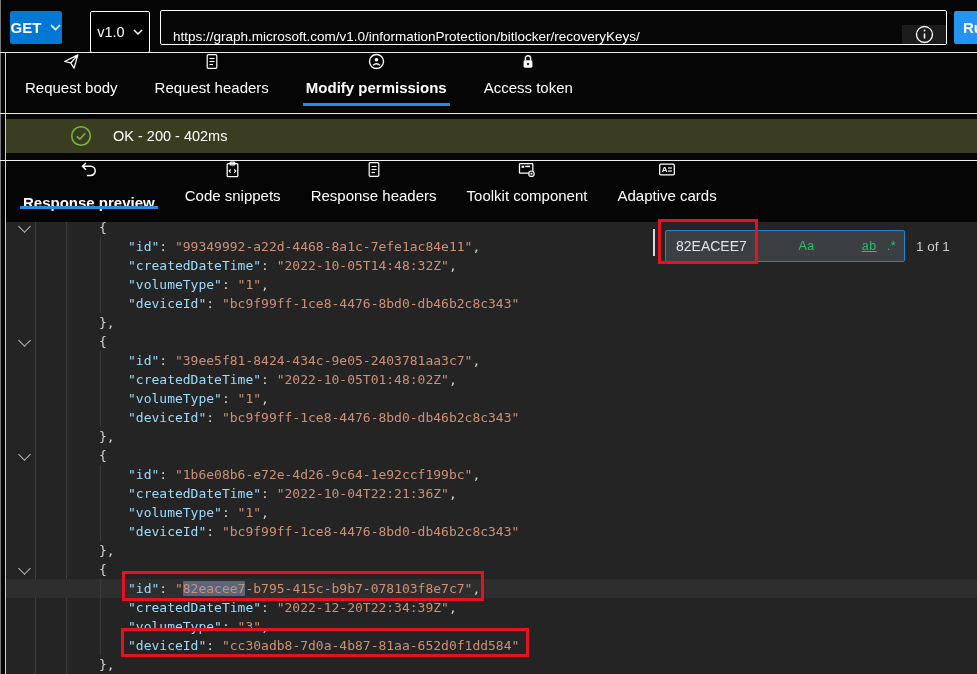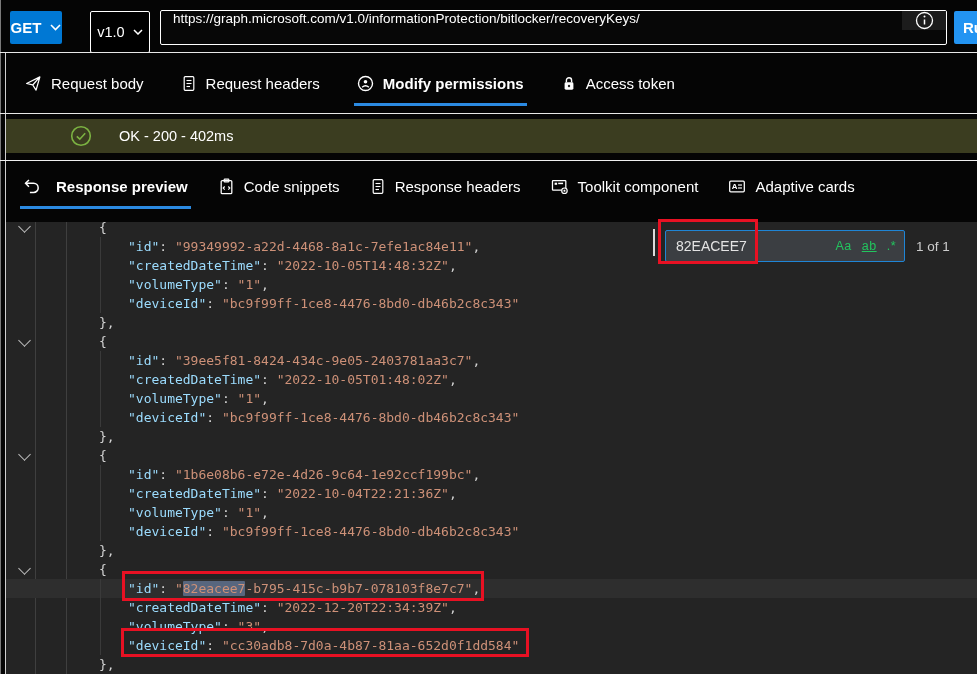--- a/index.html
+++ b/index.html
@@ -15,45 +15,45 @@
   
   .edge-a{left:0;top:0;width:1px;height:674px;background:#7a7a7a;}
   .edge-b{left:5px;top:53px;width:1px;height:621px;background:#cfcfcf;}
 
   
   .method-btn{left:10px;top:11px;width:52px;height:33px;background:#0078d4;border-radius:2px;
     display:flex;align-items:center;justify-content:center;gap:9px;font-size:15px;font-weight:700;cursor:pointer;}
   .version-select{left:90px;top:11px;width:60px;height:42px;background:#000;border:1px solid #fff;border-radius:2px;
     box-sizing:border-box;display:flex;align-items:center;justify-content:center;gap:8px;font-size:14.5px;cursor:pointer;}
   .url-field{left:160px;top:10px;width:787px;height:35px;background:#070707;border:1px solid #fff;border-radius:2px;
-    box-sizing:border-box;display:flex;align-items:flex-start;}
+    box-sizing:border-box;display:flex;align-items:flex-end;}
   .url-text{flex:1;display:flex;align-items:center;padding-left:12px;font-size:13.5px;white-space:nowrap;overflow:hidden;color:#fff;}
   .info-btn{width:44px;background:#1c1c1c;display:flex;align-items:center;justify-content:center;cursor:pointer;}
   .run-btn{left:954px;top:11px;width:96px;height:33px;background:#2394f2;border-radius:2px;
     display:flex;align-items:center;padding-left:9px;box-sizing:border-box;font-size:15px;font-weight:700;cursor:pointer;}
 
   .hline{left:0;width:977px;height:1px;background:#e8e8e8;}
   .hl-1{top:52px;}
   .hl-2{top:113px;}
   .hl-3{top:160px;background:#f0f0f0;}
 
   
   .tabstrip{display:flex;align-items:center;}
   .req-tabs{left:6px;top:53px;width:971px;height:60px;padding-left:19px;gap:37px;}
   .resp-tabs{left:6px;top:161px;width:971px;height:51px;padding-left:17px;gap:30px;}
-  .tab{display:flex;align-items:center;gap:9px;height:100%;position:relative;font-size:15px;color:#fff;cursor:pointer;}
+  .tab{display:flex;align-items:center;gap:9px;height:100%;position:relative;font-size:15px;color:#fff;cursor:pointer;flex-direction:column;}
   .req-tabs .tab.selected{font-weight:700;}
   .req-tabs .tab.selected::after{content:'';position:absolute;left:-3px;right:-3px;bottom:7px;height:3px;background:#2b8ae2;}
   .resp-tabs .tab.selected{font-weight:700;gap:16px;}
   .resp-tabs .tab.selected::after{content:'';position:absolute;left:-3px;right:-3px;bottom:3px;height:3px;background:#2b8ae2;}
   .tab .ticon{flex:0 0 auto;color:#fff;}
 
   
   .status-bar{left:6px;top:119px;width:971px;height:34px;background:#3b3d20;
-    display:flex;align-items:center;padding-left:64px;gap:27px;box-sizing:border-box;font-size:14.5px;color:#fff;}
+    display:flex;align-items:center;padding-left:64px;gap:21px;box-sizing:border-box;font-size:14.5px;color:#fff;}
 
   
   .editor{left:6px;top:222px;width:971px;height:452px;background:#242424;overflow:hidden;}
   .eguide{position:absolute;top:0;bottom:0;width:1px;background:#3f3f3f;}
   .eg-1{left:29px;}
   .eg-2{left:60px;}
   .code-lines{position:absolute;left:0;top:-4px;right:0;}
   .cl{height:19px;line-height:19px;position:relative;white-space:pre;
       font-family:"DejaVu Sans Mono","Liberation Mono",monospace;font-size:13px;color:#d4d4d4;}
   .cl.open,.cl.close{padding-left:93px;}
@@ -67,21 +67,21 @@
   .chev{position:absolute;left:14px;top:4px;width:8px;height:8px;
         border-right:1.6px solid #c0c0c0;border-bottom:1.6px solid #c0c0c0;transform:rotate(45deg);cursor:pointer;}
 
   
   .find-sash{left:653px;top:229px;width:2px;height:27px;background:#dcdcdc;}
   .find-widget{left:657px;top:227px;height:38px;display:flex;align-items:center;background:#242424;padding-left:8px;}
   .find-input{width:240px;height:32px;background:#3b3e42;border:1px solid #1f85d6;border-radius:2px;box-sizing:border-box;
     display:flex;align-items:center;padding:0 8px 0 10px;gap:10px;}
   .find-text{flex:1;font-size:14px;color:#e3e3e3;font-family:"Liberation Sans",sans-serif;white-space:nowrap;overflow:hidden;}
   .find-opt{font-size:12.5px;color:#22c55e;cursor:pointer;letter-spacing:.5px;}
-  .find-opt.word{text-decoration:underline;}
+  .find-opt.word{text-decoration:underline;margin-left:37px;}
   .find-count{margin-left:11px;font-size:13.5px;color:#cccccc;white-space:nowrap;}
 
   
   .redbox{border:3px solid #e81123;box-sizing:border-box;pointer-events:none;z-index:50;}
   .rb-find{left:658px;top:219px;width:100px;height:45px;}
   .rb-id{left:122px;top:571px;width:362px;height:30px;}
   .rb-device{left:121px;top:628px;width:408px;height:29px;}
 </style>
 </head>
 <body>

